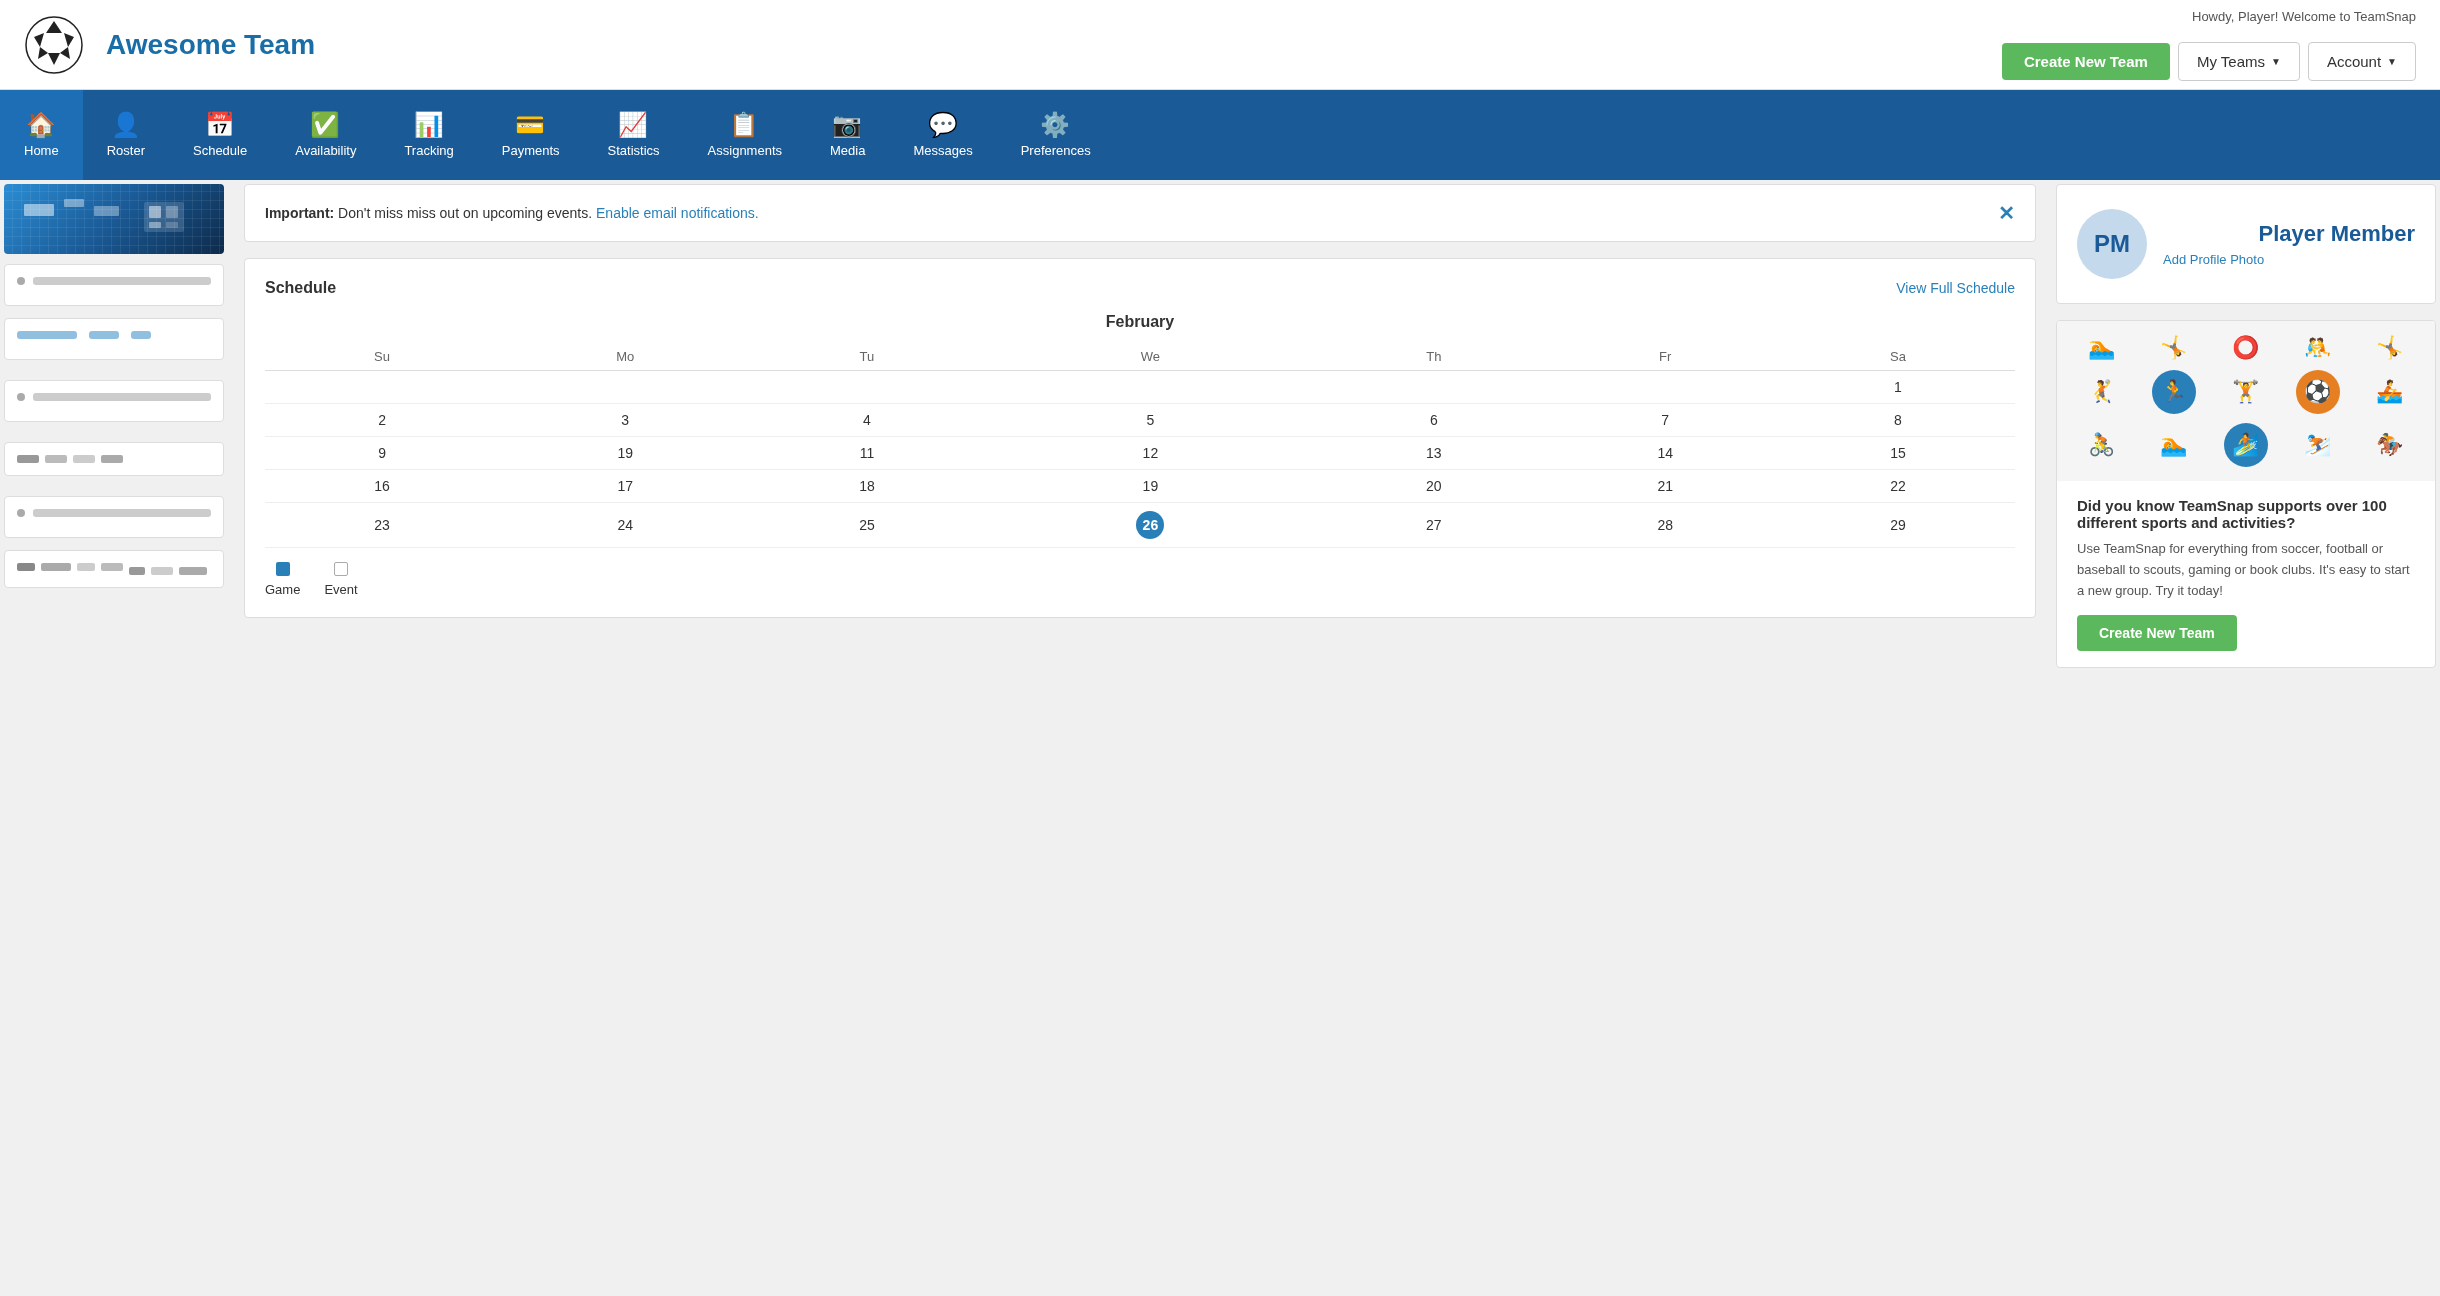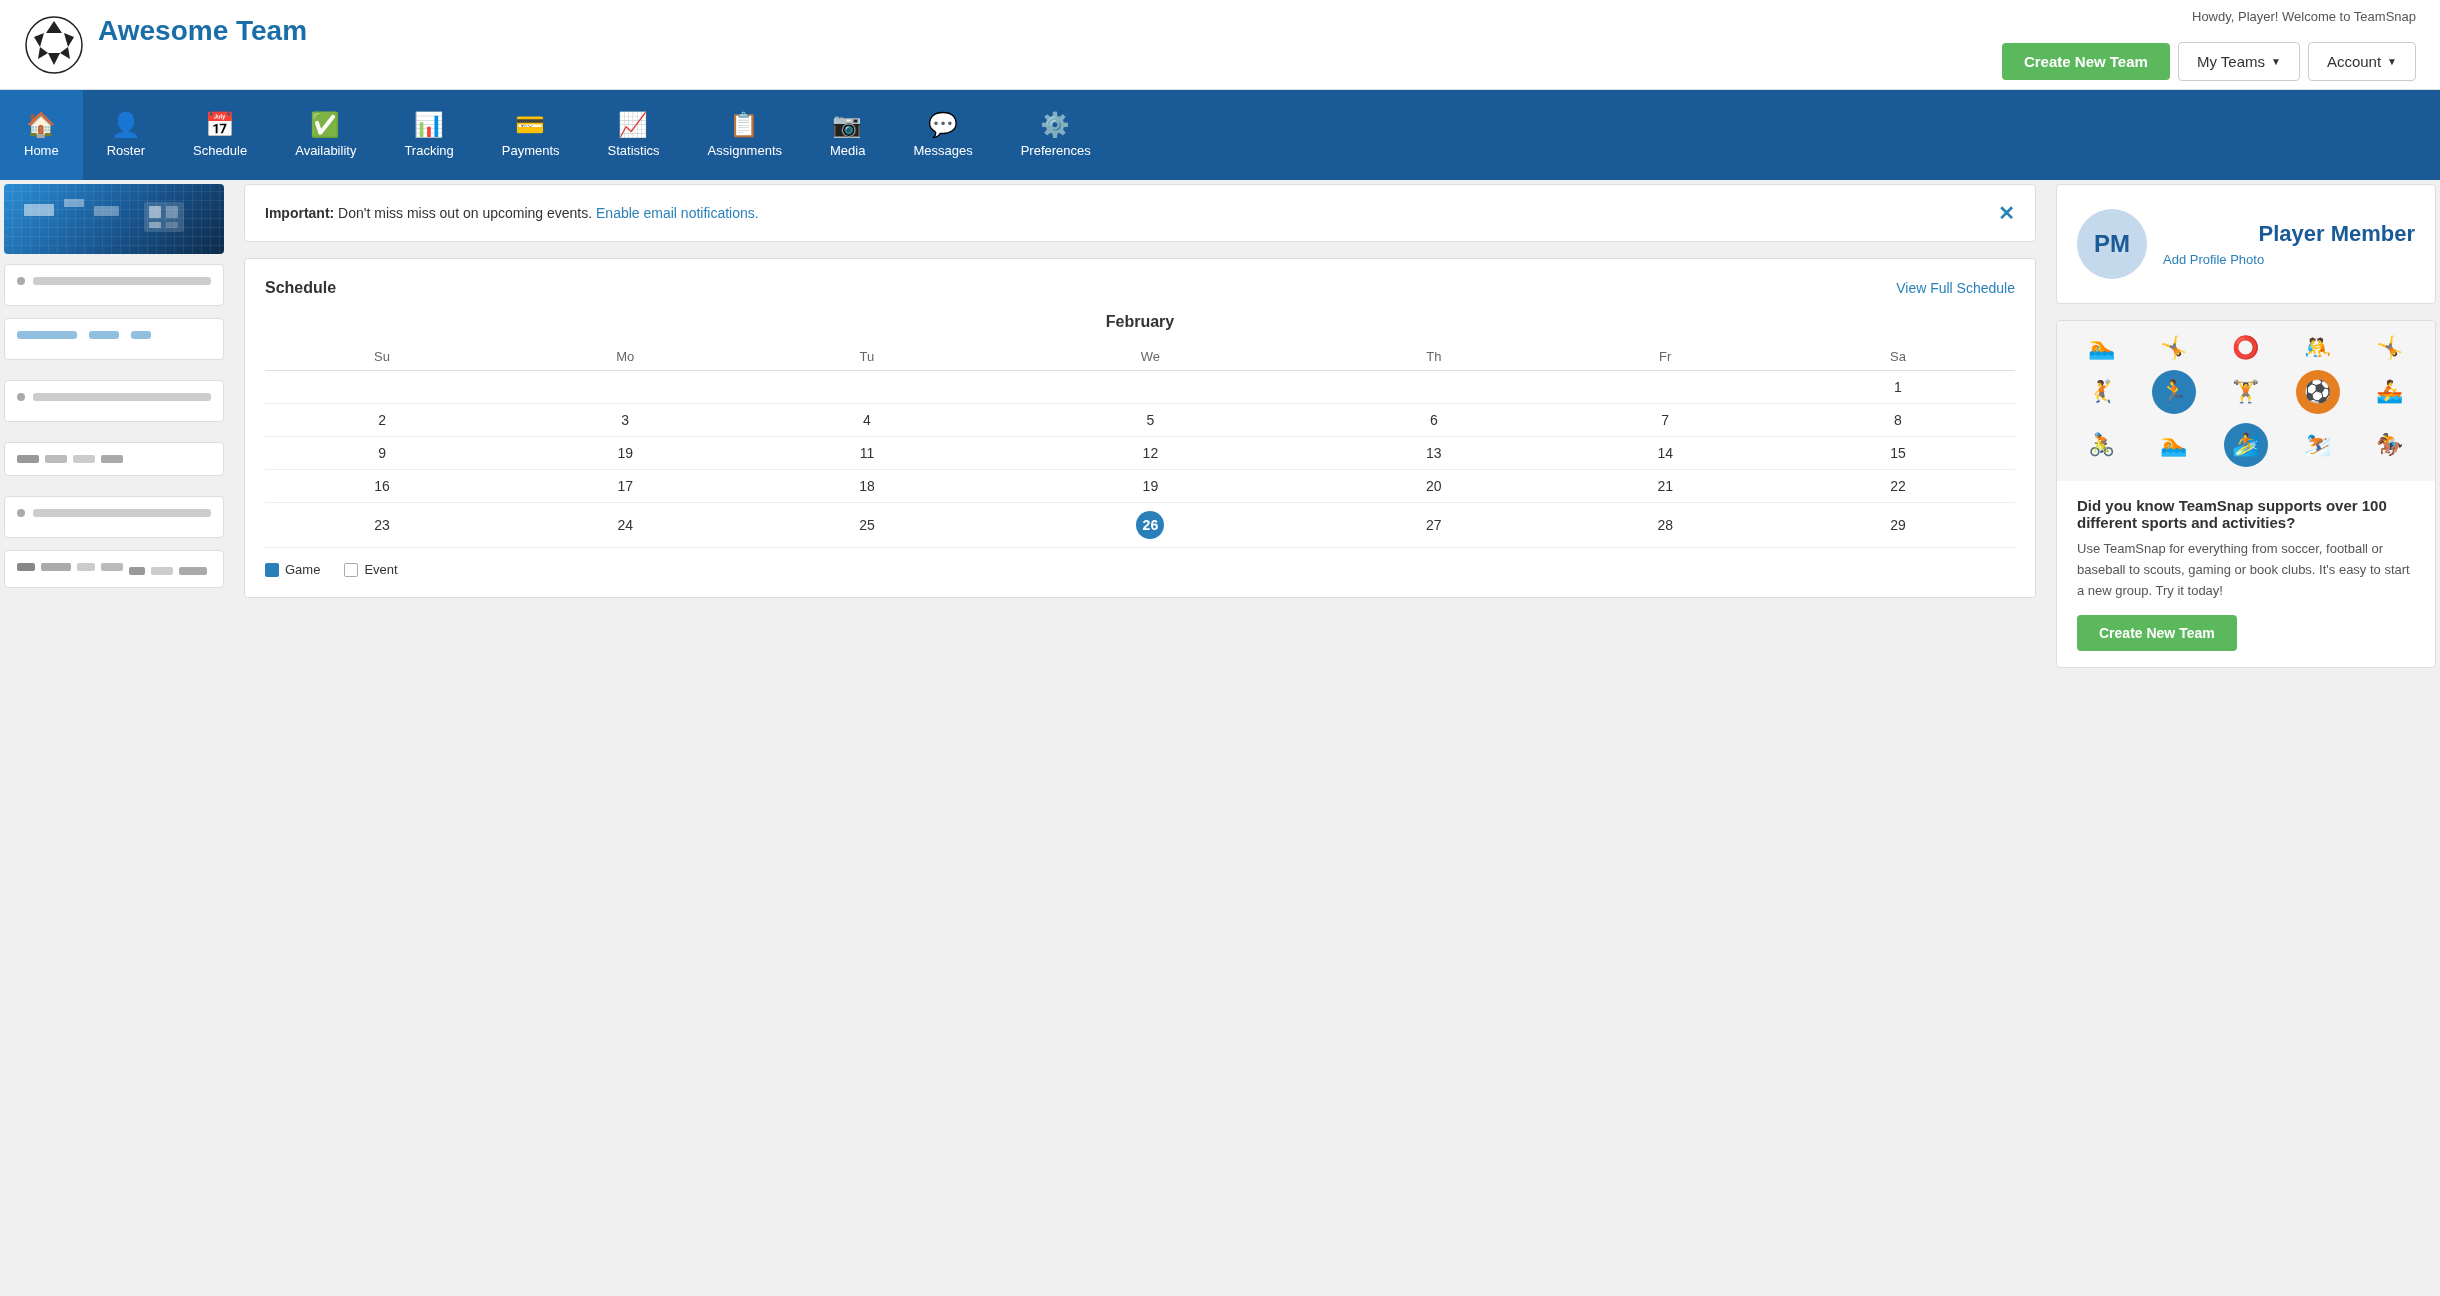--- a/index.html
+++ b/index.html
@@ -10,22 +10,22 @@
       background: #fff;
       display: flex;
       align-items: center;
       justify-content: space-between;
       padding: 0 24px;
       height: 90px;
       border-bottom: 1px solid #ddd;
     }
     .header-left {
       display: flex;
-      align-items: flex-start;
-      gap: 14px;
+      align-items: center;
+      gap: 22px;
     }
     .logo-ball {
       width: 60px;
       height: 60px;
     }
     .team-name {
       font-size: 28px;
       font-weight: bold;
       color: #1a6ea8;
     }
@@ -217,20 +217,21 @@
       gap: 24px;
       margin-top: 14px;
       align-items: center;
     }
     .legend-item {
       display: flex;
       align-items: center;
       gap: 6px;
       font-size: 13px;
       color: #333;
+      flex-direction: column;
     }
     .legend-box {
       width: 14px;
       height: 14px;
       border-radius: 2px;
     }
     .legend-box.game { background: #2980b9; }
     .legend-box.event { background: #fff; border: 1px solid #aaa; }
 
     

